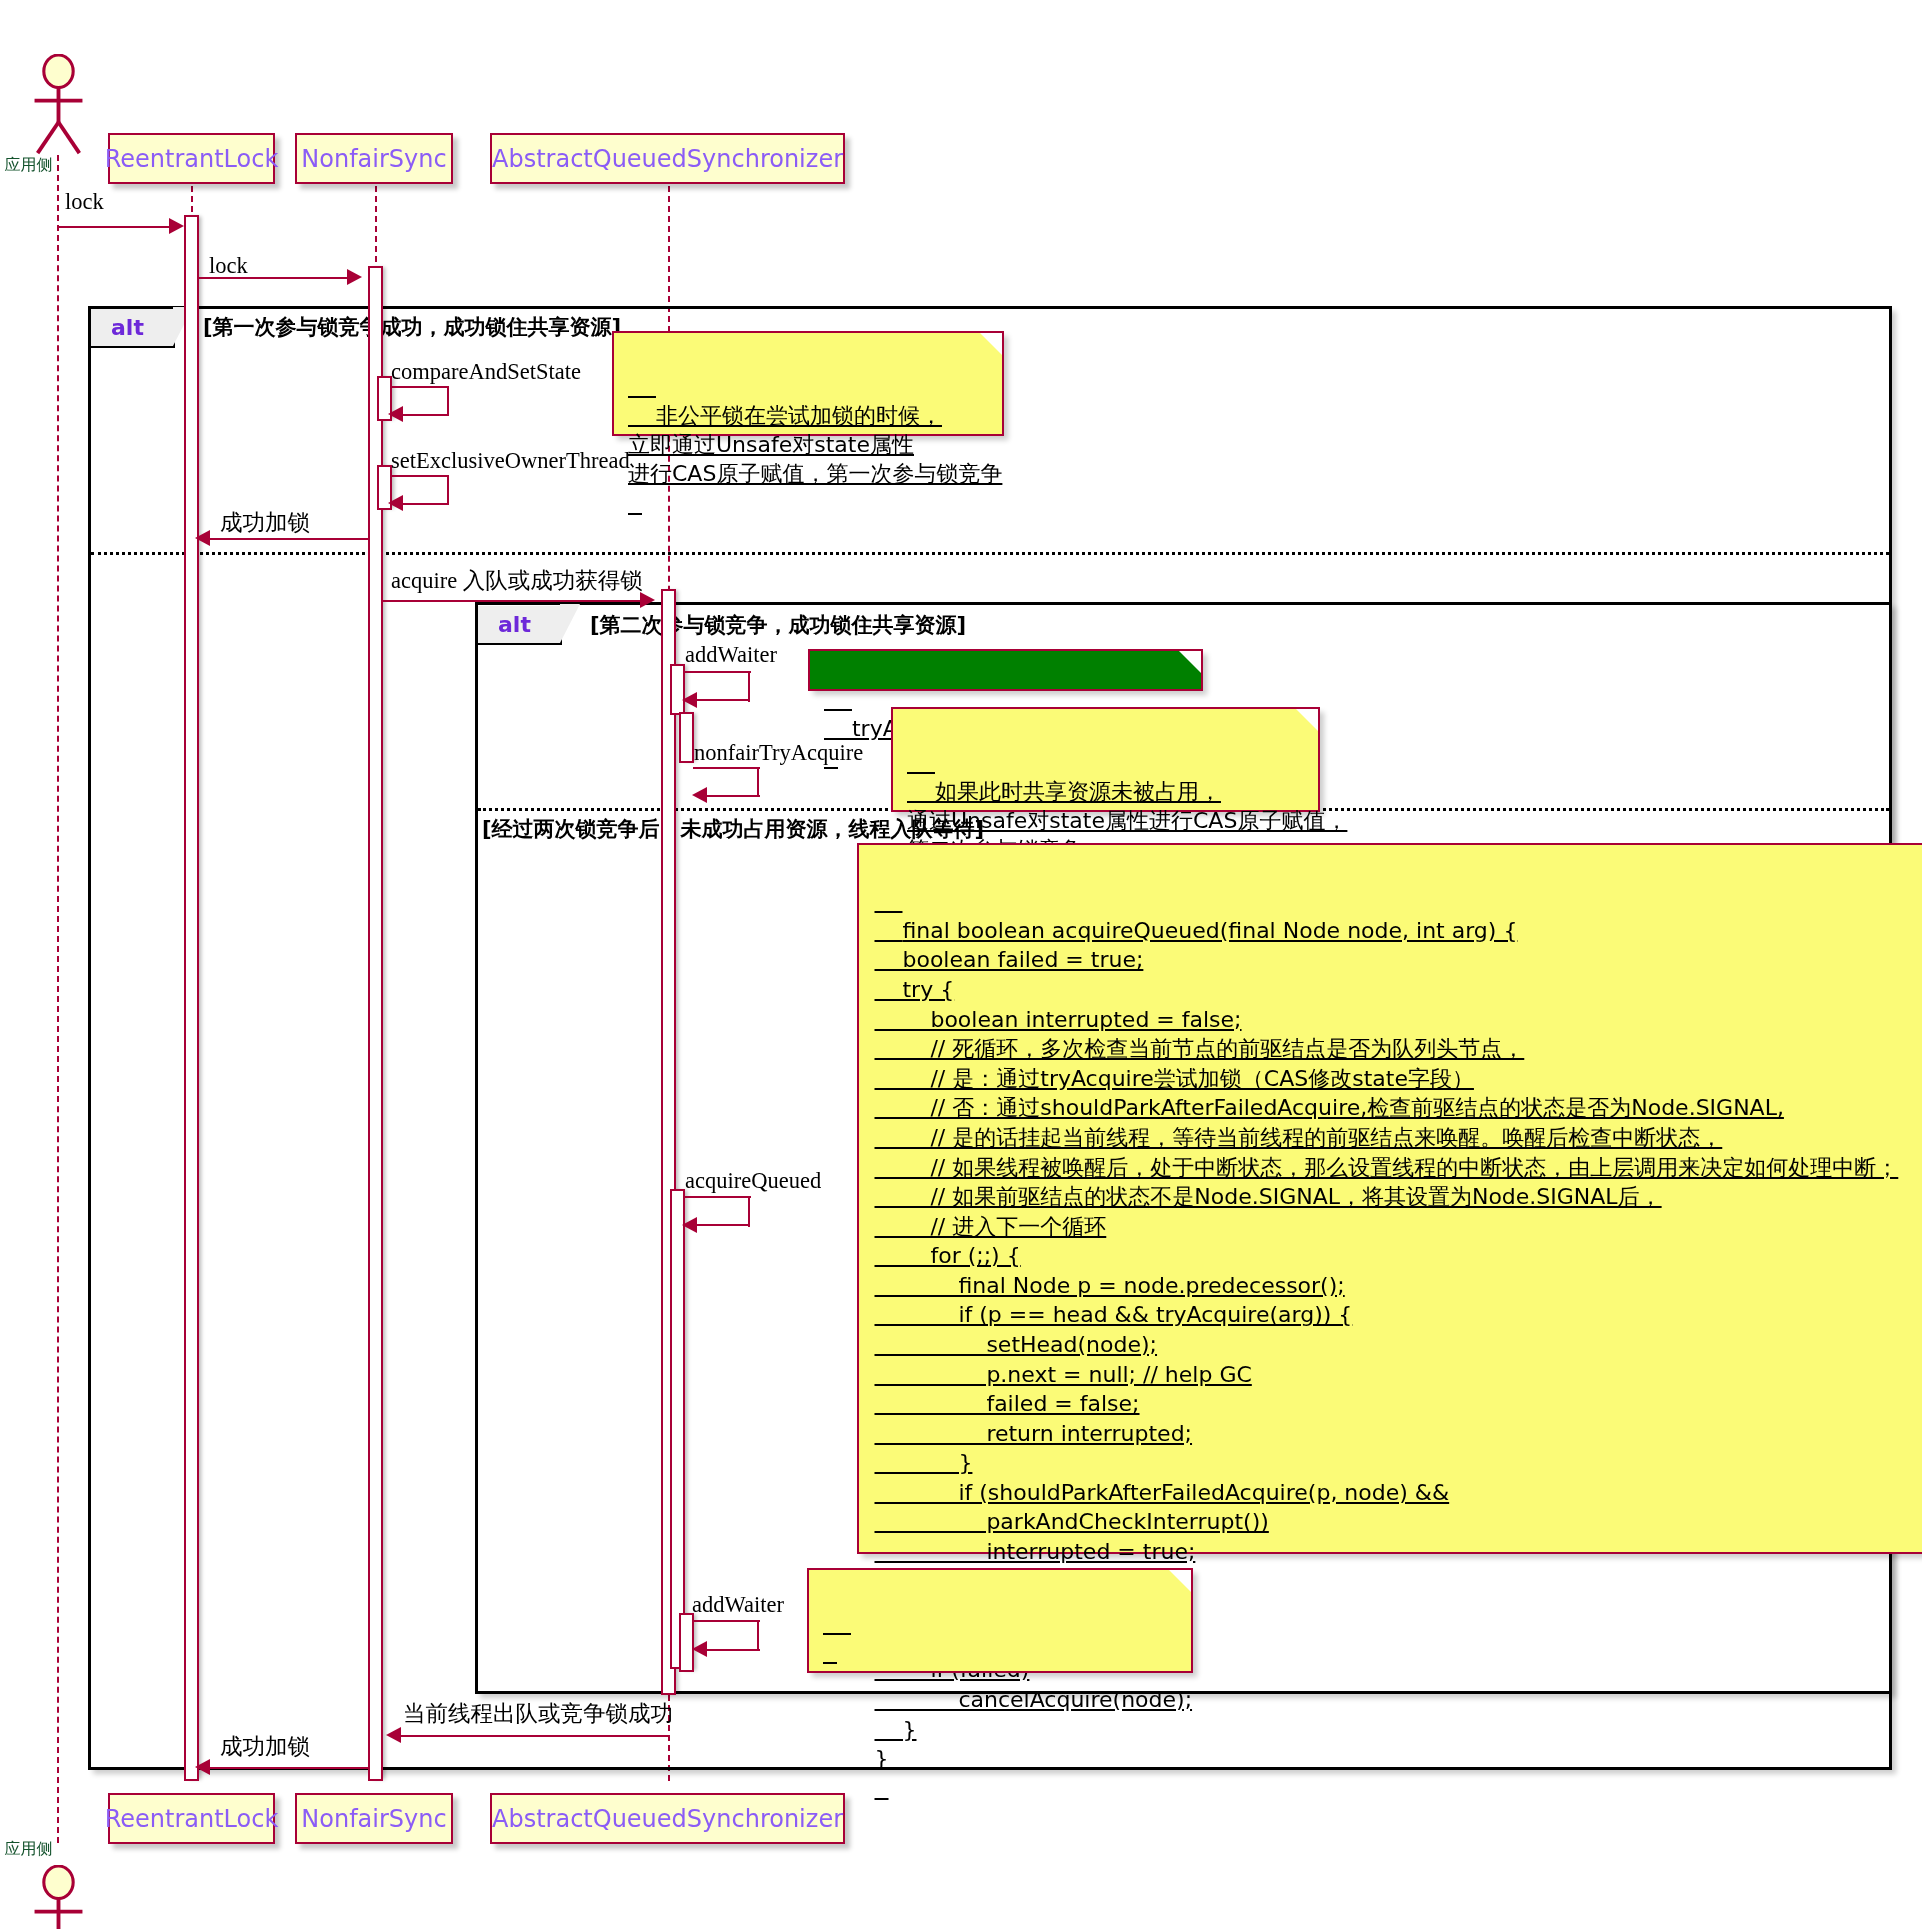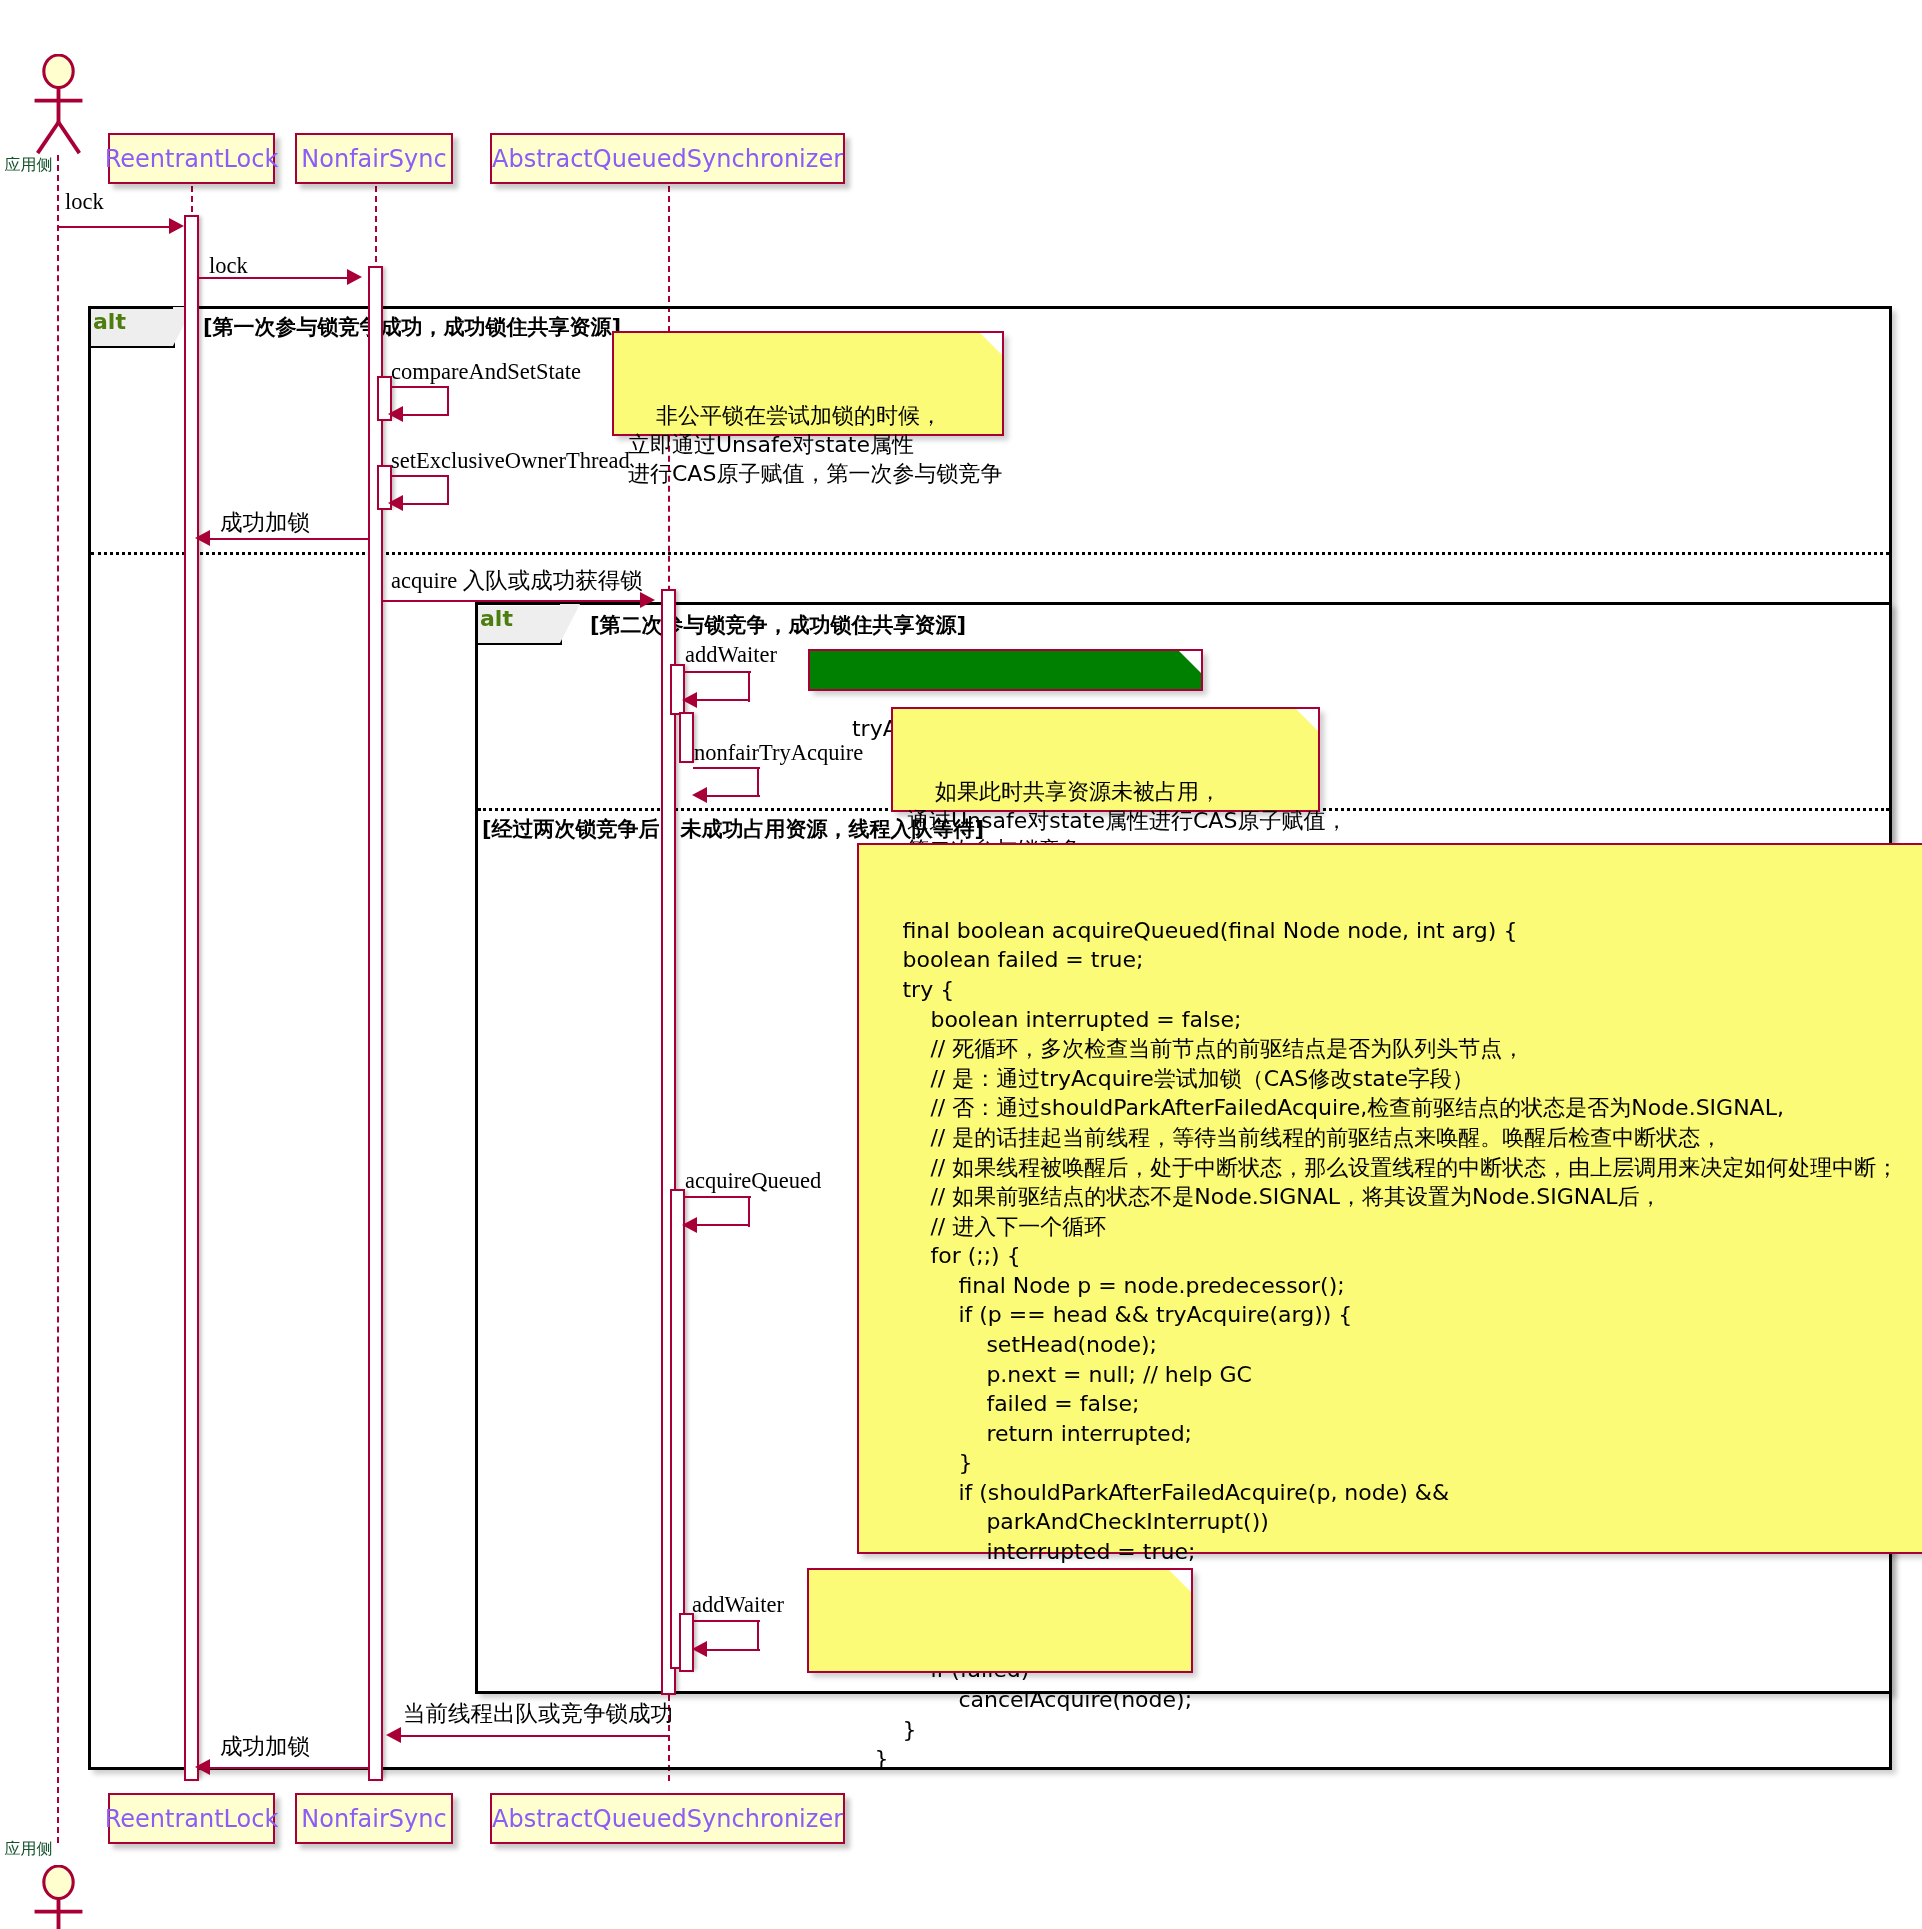--- a/index.html
+++ b/index.html
@@ -117,24 +117,24 @@
     box-shadow: 5.4px 5.4px 5.4px rgba(0,0,0,0.2);
   }
   .frame-tab {
     position: absolute;
     background: #EEEEEE;
     border-right: 2.3px solid #000;
     border-bottom: 2.3px solid #000;
     box-sizing: border-box;
     font-size: 22px;
     font-weight: bold;
-    color: #4d7c0f;
+    color: #6d28d9;
     display: flex;
-    align-items: flex-start;
-    padding-left: 2px;
+    align-items: center;
+    padding-left: 20px;
   }
   .frame-tab::after {
     content: "";
     position: absolute;
     right: -20px;
     top: -2.3px;
     width: 0; height: 0;
     border-top: 39px solid #EEEEEE;
     border-right: 20px solid transparent;
   }
@@ -156,20 +156,21 @@
     position: absolute;
     box-sizing: border-box;
     background: #FBFB77;
     border: 2.3px solid #A80036;
     color: #000;
     font-size: 22px;
     line-height: 1.33;
     padding: 9.3px 14px 11px 14px;
     white-space: pre;
     box-shadow: 5.4px 5.4px 5.4px rgba(0,0,0,0.2);
+    text-decoration: underline;
   }
   .note.green {
     background: #008000;
     color: #000;
   }
   .note .fold {
     position: absolute;
     top: 0; right: 0;
     width: 0; height: 0;
     border-left: 22px solid transparent;

